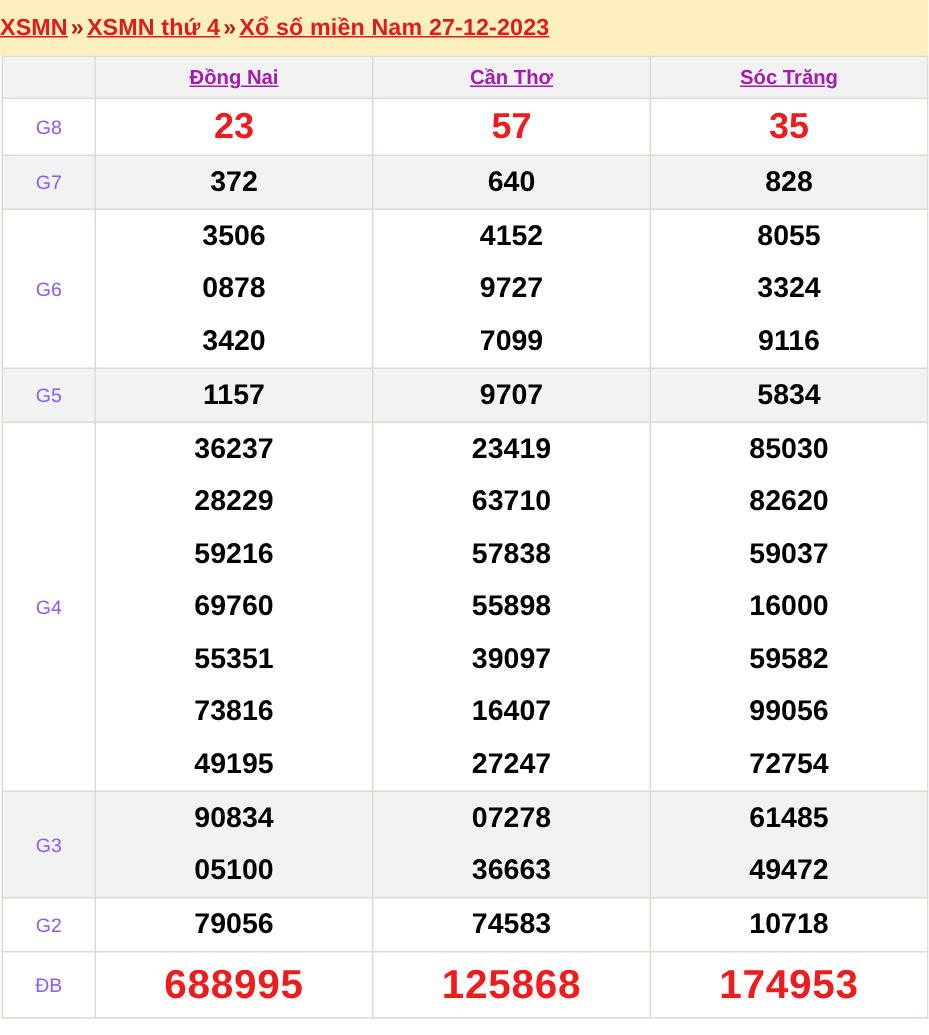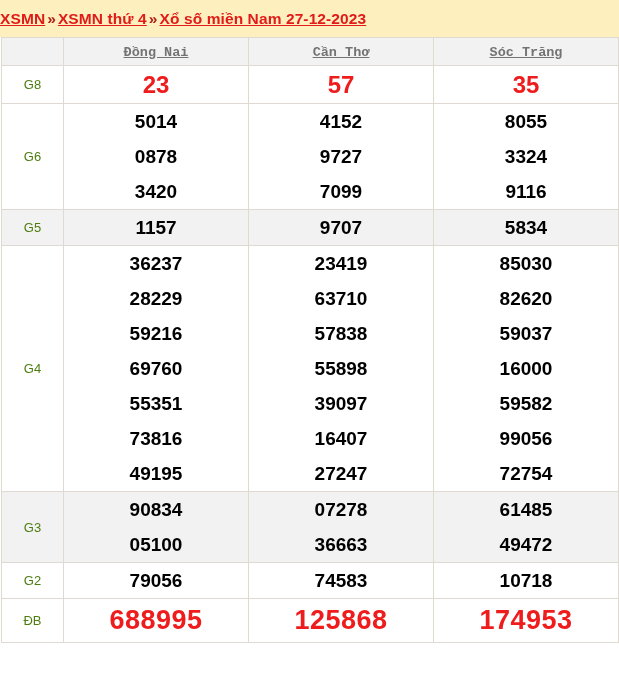--- a/index.html
+++ b/index.html
@@ -64,32 +64,31 @@
 
   
   tr.head-row { height: 28px; background: #f2f2f2; }
   tr.head-row th {
     font-size: 13.5px;
     font-weight: bold;
     color: #1a1ab4;
     background: #f2f2f2;
   }
   tr.head-row th .prov-link {
-    color: #737373;
+    color: #a21caf;
     text-decoration: underline;
     text-underline-offset: 1px;
-    font-family: Liberation Mono, monospace;
   }
   tr.head-row th.blank-head { background: #f2f2f2; }
 
   
   td.prize-label {
     font-size: 13px;
     font-weight: normal;
-    color: #4d7c0f;
+    color: #8b5cf6;
     font-family: "Liberation Sans", sans-serif;
   }
 
   
   td.nums {
     font-size: 19px;
     font-weight: bold;
     color: #000000;
     line-height: 35px;
   }
@@ -160,25 +159,37 @@
             <span class="num">23</span>
           </td>
         <td class="nums">
             <span class="num">57</span>
           </td>
         <td class="nums">
             <span class="num">35</span>
           </td>
       </tr>
 
+      <tr class="row-g7 shade">
+        <td class="prize-label">G7</td>
+        <td class="nums">
+            <span class="num">372</span>
+          </td>
+        <td class="nums">
+            <span class="num">640</span>
+          </td>
+        <td class="nums">
+            <span class="num">828</span>
+          </td>
+      </tr>
 
       <tr class="row-g6 plain">
         <td class="prize-label">G6</td>
         <td class="nums">
-          <span class="num">5014</span>
+          <span class="num">3506</span>
           <span class="num">0878</span>
           <span class="num">3420</span>
         </td>
         <td class="nums">
           <span class="num">4152</span>
           <span class="num">9727</span>
           <span class="num">7099</span>
         </td>
         <td class="nums">
           <span class="num">8055</span>

